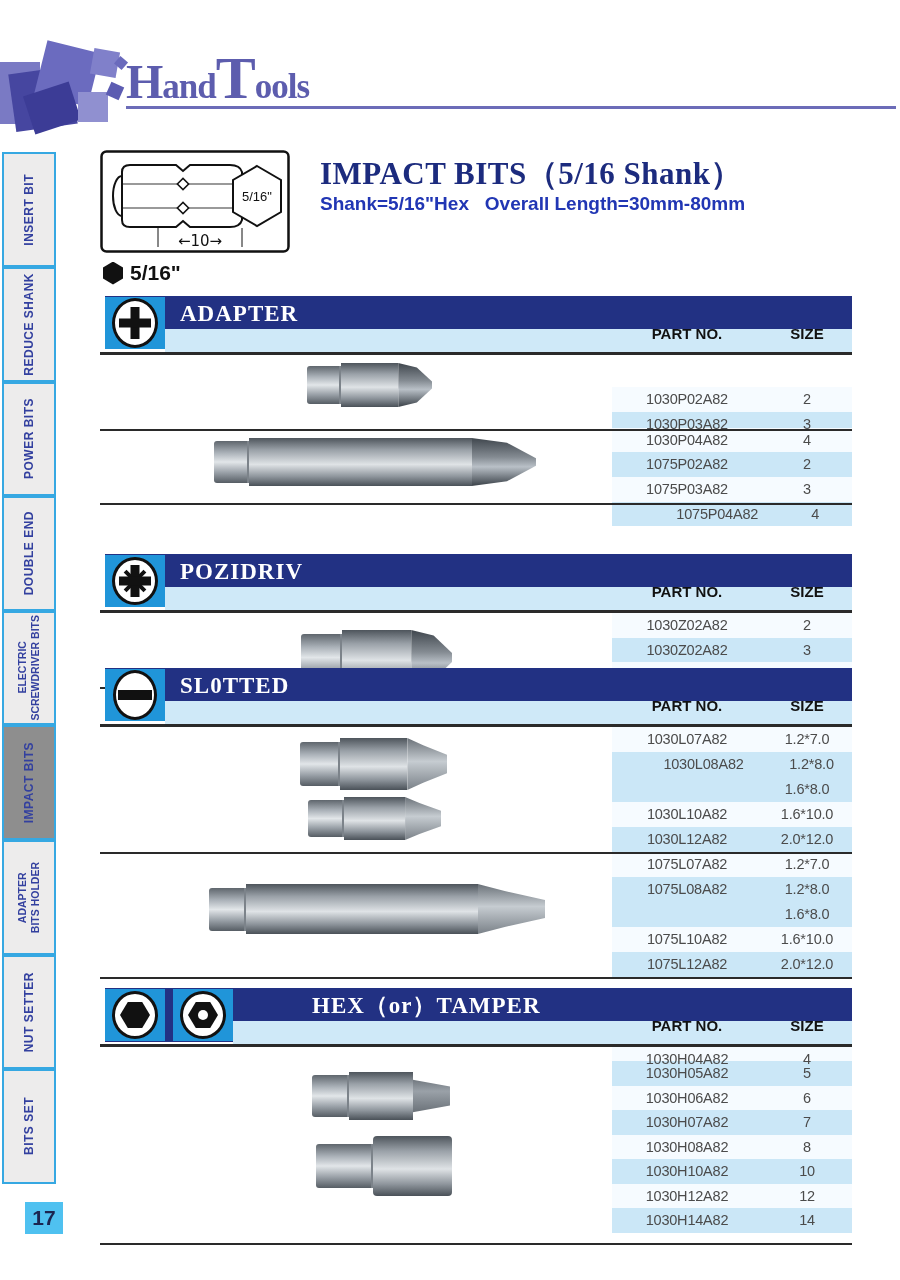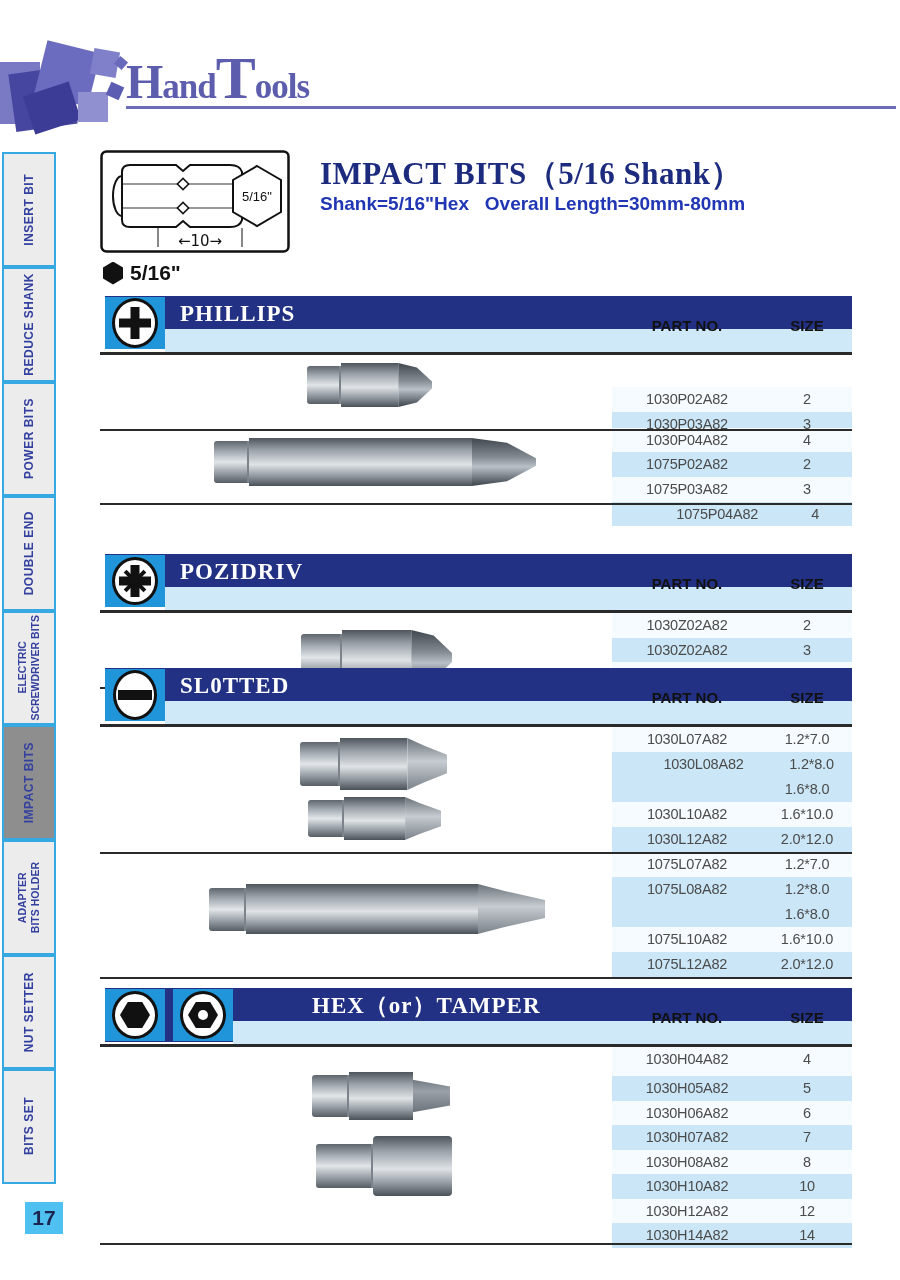--- a/index.html
+++ b/index.html
@@ -34,21 +34,21 @@
   .hex-note .txt{font-size:21px;font-weight:600;color:#111;}
 
   
   .section{position:absolute;left:100px;width:752px;}
   .navy-bar{position:absolute;left:5px;right:0;top:0;height:33px;background:#223183;}
   .icon-back{position:absolute;top:0;height:54px;background:#223183;}
   .light-bar{position:absolute;top:33px;height:23px;right:0;background:#cfe9f8;}
   .head-rule{position:absolute;left:0;right:0;top:56px;height:3px;background:#2a2a2a;}
   .sec-title{position:absolute;top:3px;height:30px;line-height:30px;color:#fff;
              font-family:"Liberation Serif",serif;font-weight:bold;font-size:23px;letter-spacing:1px;}
-  .col-head{position:absolute;top:18px;height:18px;line-height:23px;text-align:center;
+  .col-head{position:absolute;top:26px;height:18px;line-height:23px;text-align:center;
             font-weight:bold;font-size:15px;color:#111;}
   .col-part{left:512px;width:150px;}
   .col-size{left:662px;width:90px;}
   .icon-sq{position:absolute;top:1px;width:60px;height:52px;background:#2095d9;}
   .icon-ell{position:absolute;left:50%;top:50%;transform:translate(-50%,-50%);
             background:#fff;border:3px solid #111;border-radius:50%;}
   .e-round{width:40px;height:42px;}
   .glyph{position:absolute;left:50%;top:50%;transform:translate(-50%,-50%);background:#111;}
   .g-v{width:9px;height:32px;}
   .g-h{width:32px;height:9px;}
@@ -164,21 +164,21 @@
 
   <div class="section" style="top:296px;height:270px;">
     <div class="navy-bar"></div>
     <div class="light-bar" style="left:65px;"></div>
     <div class="head-rule"></div>
     <div class="icon-sq" style="left:5px;">
       <span class="icon-ell" style="width:40px;height:44px;"></span>
       <span class="glyph g-v"></span>
       <span class="glyph g-h"></span>
     </div>
-    <div class="sec-title" style="left:80px;">PHILLIPS</div>
+    <div class="sec-title" style="left:80px;">ADAPTER</div>
     <div class="col-head col-part">PART NO.</div>
     <div class="col-head col-size">SIZE</div>
     <div class="sec-rows">
         <div class="trow" style="height: 24.7px; margin-top: 32px;">
           <span class="part" style="line-height: 24.7px;">1030P02A82</span>
           <span class="size" style="line-height: 24.7px;">2</span>
         </div>
         <div class="trow shade" style="height: 16px;">
           <span class="part" style="line-height: 24.7px;">1030P03A82</span>
           <span class="size" style="line-height: 24.7px;">3</span>
@@ -333,21 +333,21 @@
     </div>
     <div class="icon-sq" style="left:73px;">
       <span class="icon-ell e-round"></span>
       <span class="glyph g-hex"></span>
       <span class="glyph g-hole"></span>
     </div>
     <div class="sec-title" style="left:212px;">HEX（or）TAMPER</div>
     <div class="col-head col-part">PART NO.</div>
     <div class="col-head col-size">SIZE</div>
     <div class="sec-rows">
-        <div class="trow" style="height: 29px;">
+        <div class="trow" style="height: 14px;">
           <span class="part" style="line-height: 24.5px;">1030H04A82</span>
           <span class="size" style="line-height: 24.5px;">4</span>
         </div>
         <div class="trow shade" style="height: 24.5px;">
           <span class="part" style="line-height: 24.5px;">1030H05A82</span>
           <span class="size" style="line-height: 24.5px;">5</span>
         </div>
         <div class="trow" style="height: 24.5px;">
           <span class="part" style="line-height: 24.5px;">1030H06A82</span>
           <span class="size" style="line-height: 24.5px;">6</span>

